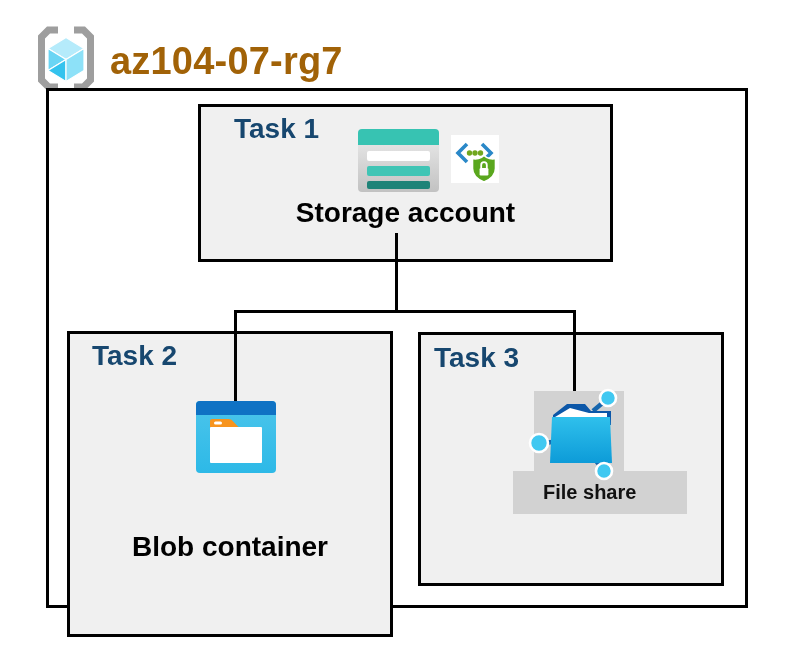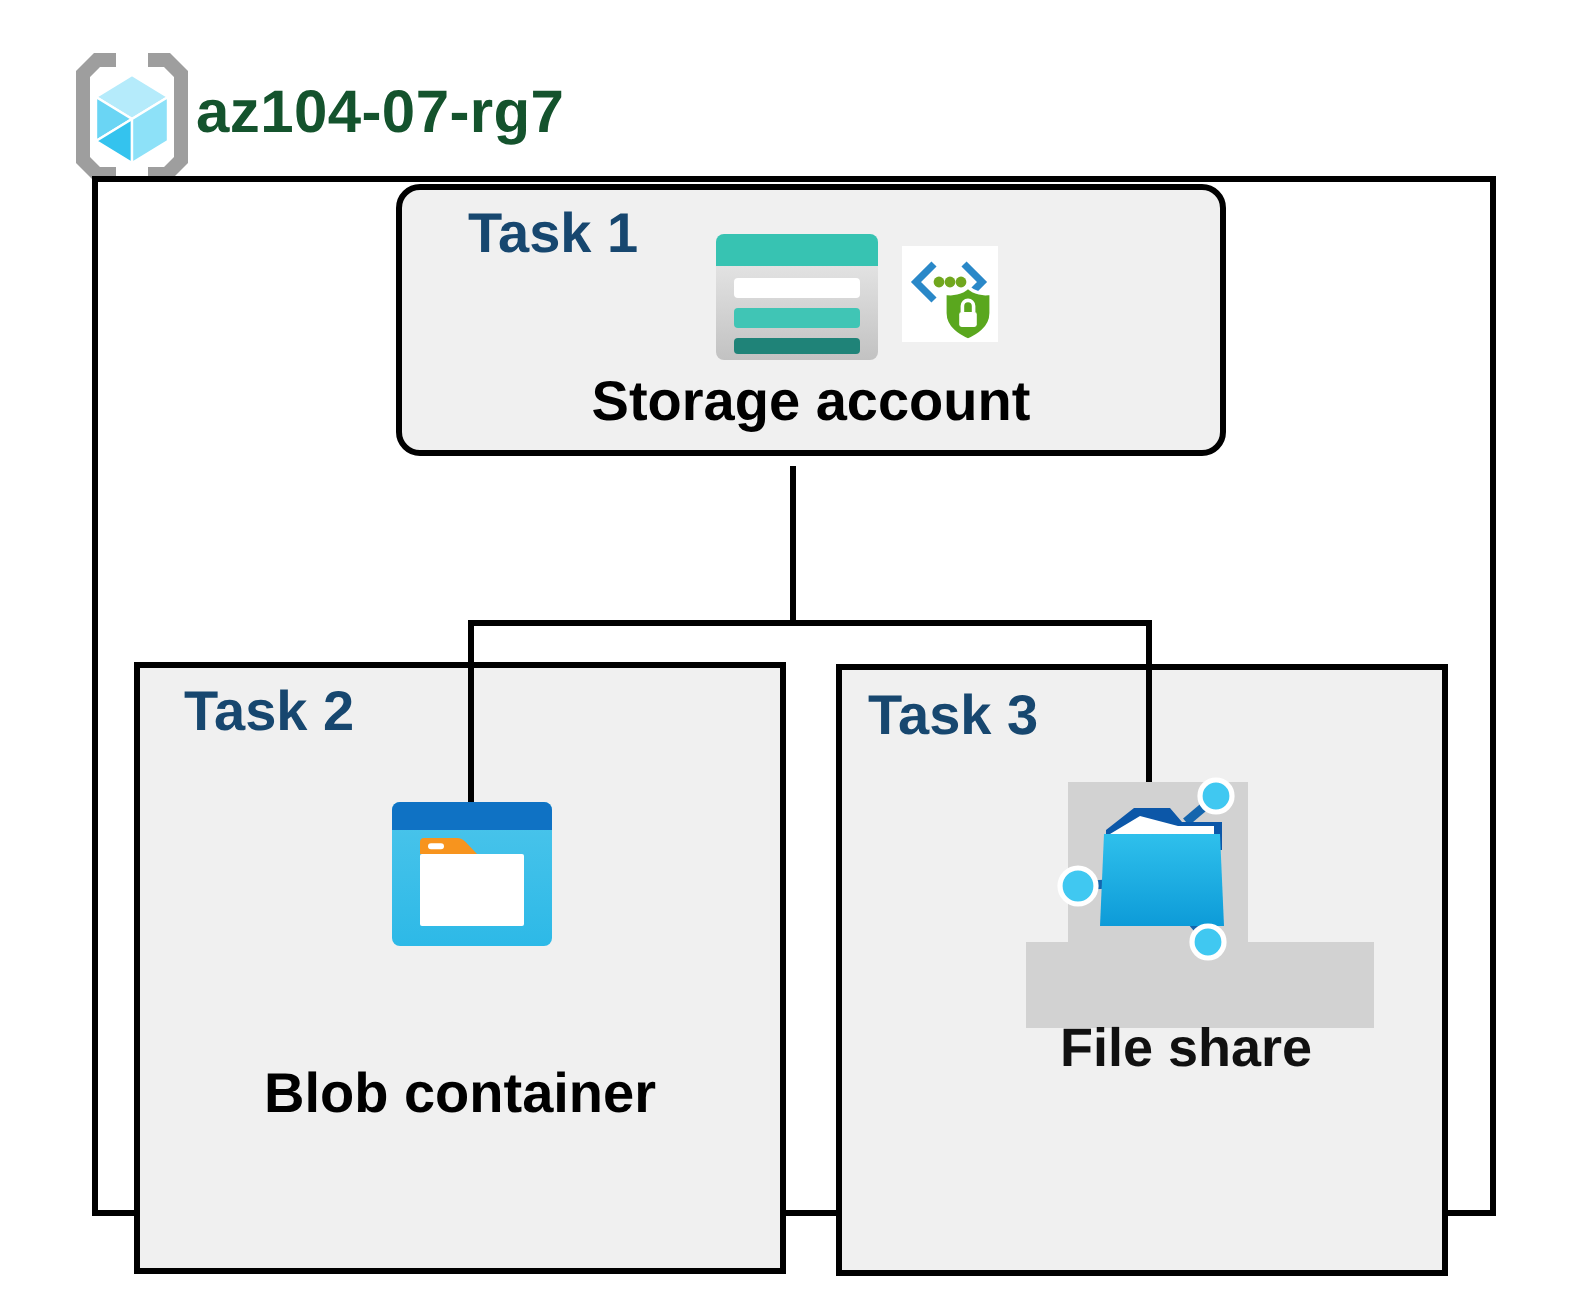--- a/index.html
+++ b/index.html
@@ -2,51 +2,51 @@
 <html><head>
 <meta charset="utf-8">
 <style>
   html,body{margin:0;padding:0;background:#fff;}
   body{width:788px;height:647px;position:relative;overflow:hidden;
        font-family:"Liberation Sans",sans-serif;-webkit-font-smoothing:antialiased;}
   .abs{position:absolute;box-sizing:border-box;}
 
   
   .rg-icon{left:37px;top:25px;width:58px;height:67px;}
-  .rg-title{left:98px;top:40px;font-size:30px;font-weight:700;color:#14532d;letter-spacing:.2px;}
+  .rg-title{left:110px;top:40px;font-size:38px;font-weight:700;color:#a16207;letter-spacing:.2px;}
 
   
   .outer-box{left:46px;top:88px;width:702px;height:520px;border:3px solid #000;background:#fff;}
 
   
   .task-box{border:3px solid #000;background:#f0f0f0;}
-  .task1{left:198px;top:92px;width:415px;height:136px;border-radius:12px;}
+  .task1{left:198px;top:104px;width:415px;height:158px;}
   .task2{left:67px;top:331px;width:326px;height:306px;}
-  .task3{left:418px;top:332px;width:306px;height:306px;}
+  .task3{left:418px;top:332px;width:306px;height:254px;}
 
   .task-label{position:absolute;font-size:28px;font-weight:700;color:#17476f;z-index:2;}
   .t1-label{left:33px;top:6px;}
   .t2-label{left:22px;top:6px;}
   .t3-label{left:13px;top:7px;}
 
   .resource{position:absolute;left:0;right:0;text-align:center;font-size:28px;
             font-weight:700;color:#000000;z-index:2;}
   .t1-res{top:90px;}
   .t2-res{top:153px;margin-top:44px;}
 
   
   .storage-icon{left:157px;top:22px;width:81px;height:63px;z-index:2;}
   .sas-icon{left:250px;top:28px;width:48px;height:48px;z-index:2;}
   .blob-icon{left:126px;top:67px;width:80px;height:72px;z-index:2;}
 
   .fs-iconbg{left:113px;top:56px;width:90px;height:82px;background:#d2d2d2;z-index:2;}
   .fs-icon{left:106px;top:50px;width:104px;height:98px;z-index:3;}
   .fs-strip{left:92px;top:136px;width:174px;height:43px;background:#d2d2d2;z-index:2;}
-  .fs-strip .fs-text{display:block;padding-left:17px;line-height:43px;font-size:27px;
-            font-weight:700;color:#111;margin-top:32px;}
+  .fs-strip .fs-text{display:block;padding-left:30px;line-height:43px;font-size:20px;
+            font-weight:700;color:#111;}
 
   
   .line{position:absolute;background:#000;z-index:1;}
   .line-v1{left:395px;top:233px;width:3px;height:80px;}
   .line-h {left:234px;top:310px;width:342px;height:3px;}
   .line-v2{left:234px;top:310px;width:3px;height:93px;}
   .line-v3{left:573px;top:310px;width:3px;height:84px;}
 </style>
 </head>
 <body>

